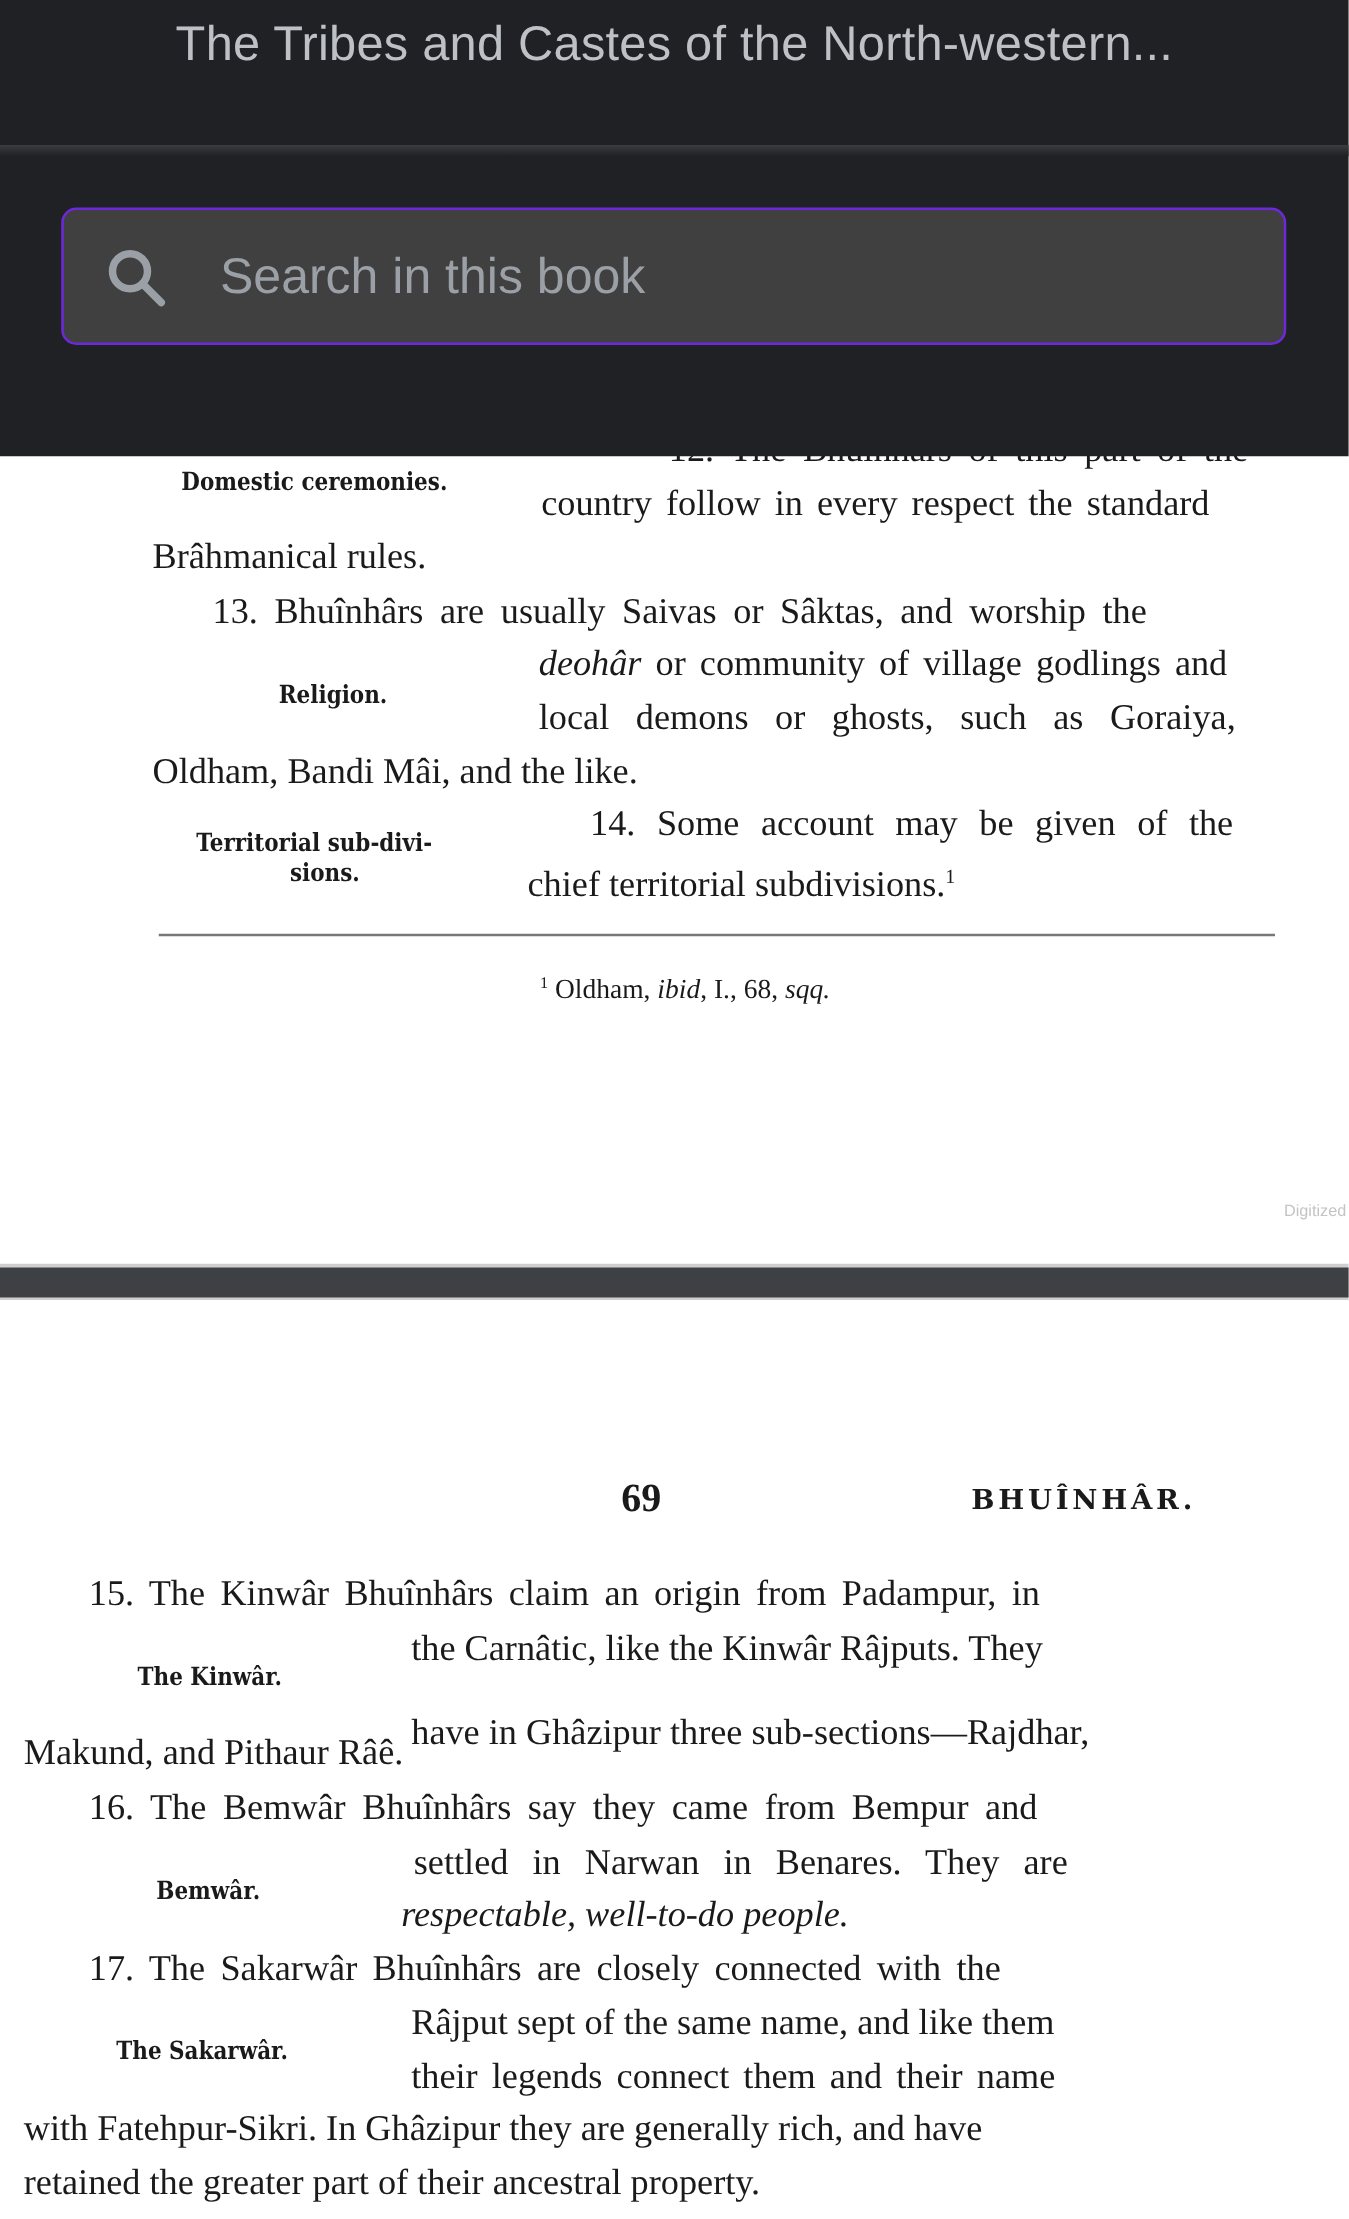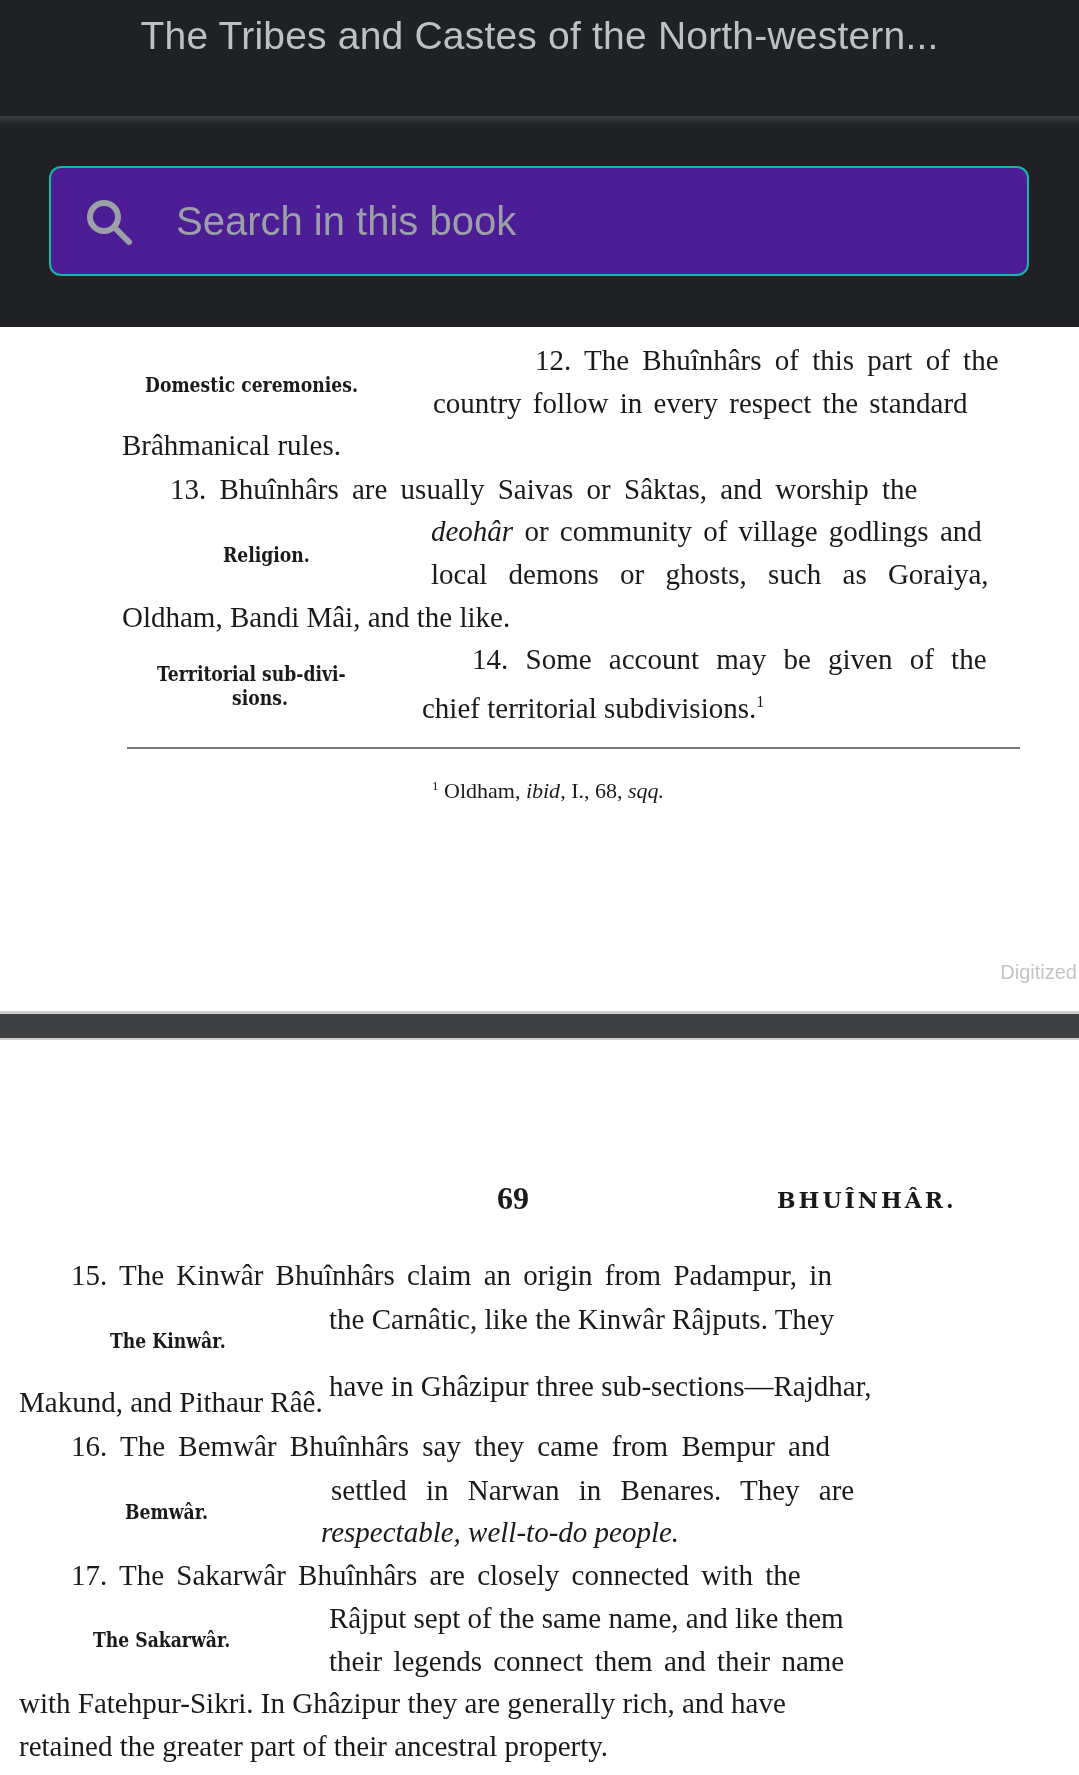--- a/index.html
+++ b/index.html
@@ -1,36 +1,36 @@
 <!DOCTYPE html>
 <html><head>
 <meta charset="utf-8">
 <style>
   html, body { margin:0; padding:0; }
   body { width:1079px; height:1775px; position:relative; overflow:hidden; background:#ffffff; font-family:"Liberation Serif", serif; }
-  .topbar { position:absolute; left:0; top:0; width:1079px; height:327px; background:#202124; z-index:5; }
+  .topbar { position:absolute; left:0; top:0; width:1079px; height:365px; background:#202124; z-index:5; }
   .title { position:absolute; left:0; top:14px; width:1079px; text-align:center; color:#bdc1c6; font-family:"Liberation Sans", sans-serif; font-size:39px; letter-spacing:0.2px; white-space:nowrap; }
   .hdr-divider { position:absolute; left:0; top:116px; width:1079px; height:9px; background:linear-gradient(#3c3d40, #2a2b2e 60%, #202124); }
-  .search { position:absolute; left:49px; top:166px; width:980px; height:110px; border:2px solid #14b8a6; border-radius:12px; box-sizing:border-box; background:#4c1d95; }
+  .search { position:absolute; left:49px; top:166px; width:980px; height:110px; border:2px solid #6d28d9; border-radius:12px; box-sizing:border-box; background:#404040; }
   .search-icon { position:absolute; left:32px; top:28px; width:54px; height:54px; }
   .search-input { position:absolute; left:125px; top:0; height:106px; width:820px; border:none; outline:none; background:transparent; color:#9aa0a6; font-family:"Liberation Sans", sans-serif; font-size:40px; padding:0; }
   .search-input::placeholder { color:#9aa0a6; }
 
   .page { position:absolute; left:0; width:1079px; background:#fff; }
   .page1 { top:327px; height:685px; }
   .page2 { top:1040px; height:735px; }
   .sep { position:absolute; left:0; top:1011px; width:1079px; height:30px; background:#cfcfcf; }
   .sep-inner { position:absolute; left:0; top:3px; width:1079px; height:24px; background:linear-gradient(#3d4145, #404042); }
 
   .ln { position:absolute; white-space:nowrap; color:#1a1a1a; font-size:29px; line-height:34px; }
   .mn { position:absolute; white-space:nowrap; color:#1a1a1a; font-size:20px; font-weight:bold; font-family:"DejaVu Serif", serif; line-height:24px; transform:scaleX(0.86); transform-origin:left center; }
   .cut { position:absolute; left:120px; top:-16px; width:460px; height:6px; background:repeating-linear-gradient(90deg,#555 0 18px, transparent 18px 24px); opacity:0.7; }
   .rule { position:absolute; left:127px; width:893px; height:2px; background:#777; }
   .fn { position:absolute; font-size:22px; color:#1a1a1a; white-space:nowrap; }
-  .digitized { position:absolute; right:2px; color:#c4c4c4; font-family:"Liberation Sans", sans-serif; font-size:20px; }
+  .digitized { position:absolute; right:2px; color:#c4c4c4; font-family:"Liberation Sans", sans-serif; font-size:13px; }
   .pgnum { position:absolute; font-size:32px; font-weight:bold; color:#1a1a1a;margin-left:27px; }
   .runhead { position:absolute; font-size:22px; font-weight:bold; letter-spacing:3px; color:#1a1a1a; font-family:"DejaVu Serif", serif; }
   i { font-style:italic; }
 </style>
 </head>
 <body>
 
 <div class="topbar">
   <div class="title">The Tribes and Castes of the North-western...</div>
   <div class="hdr-divider"></div>

